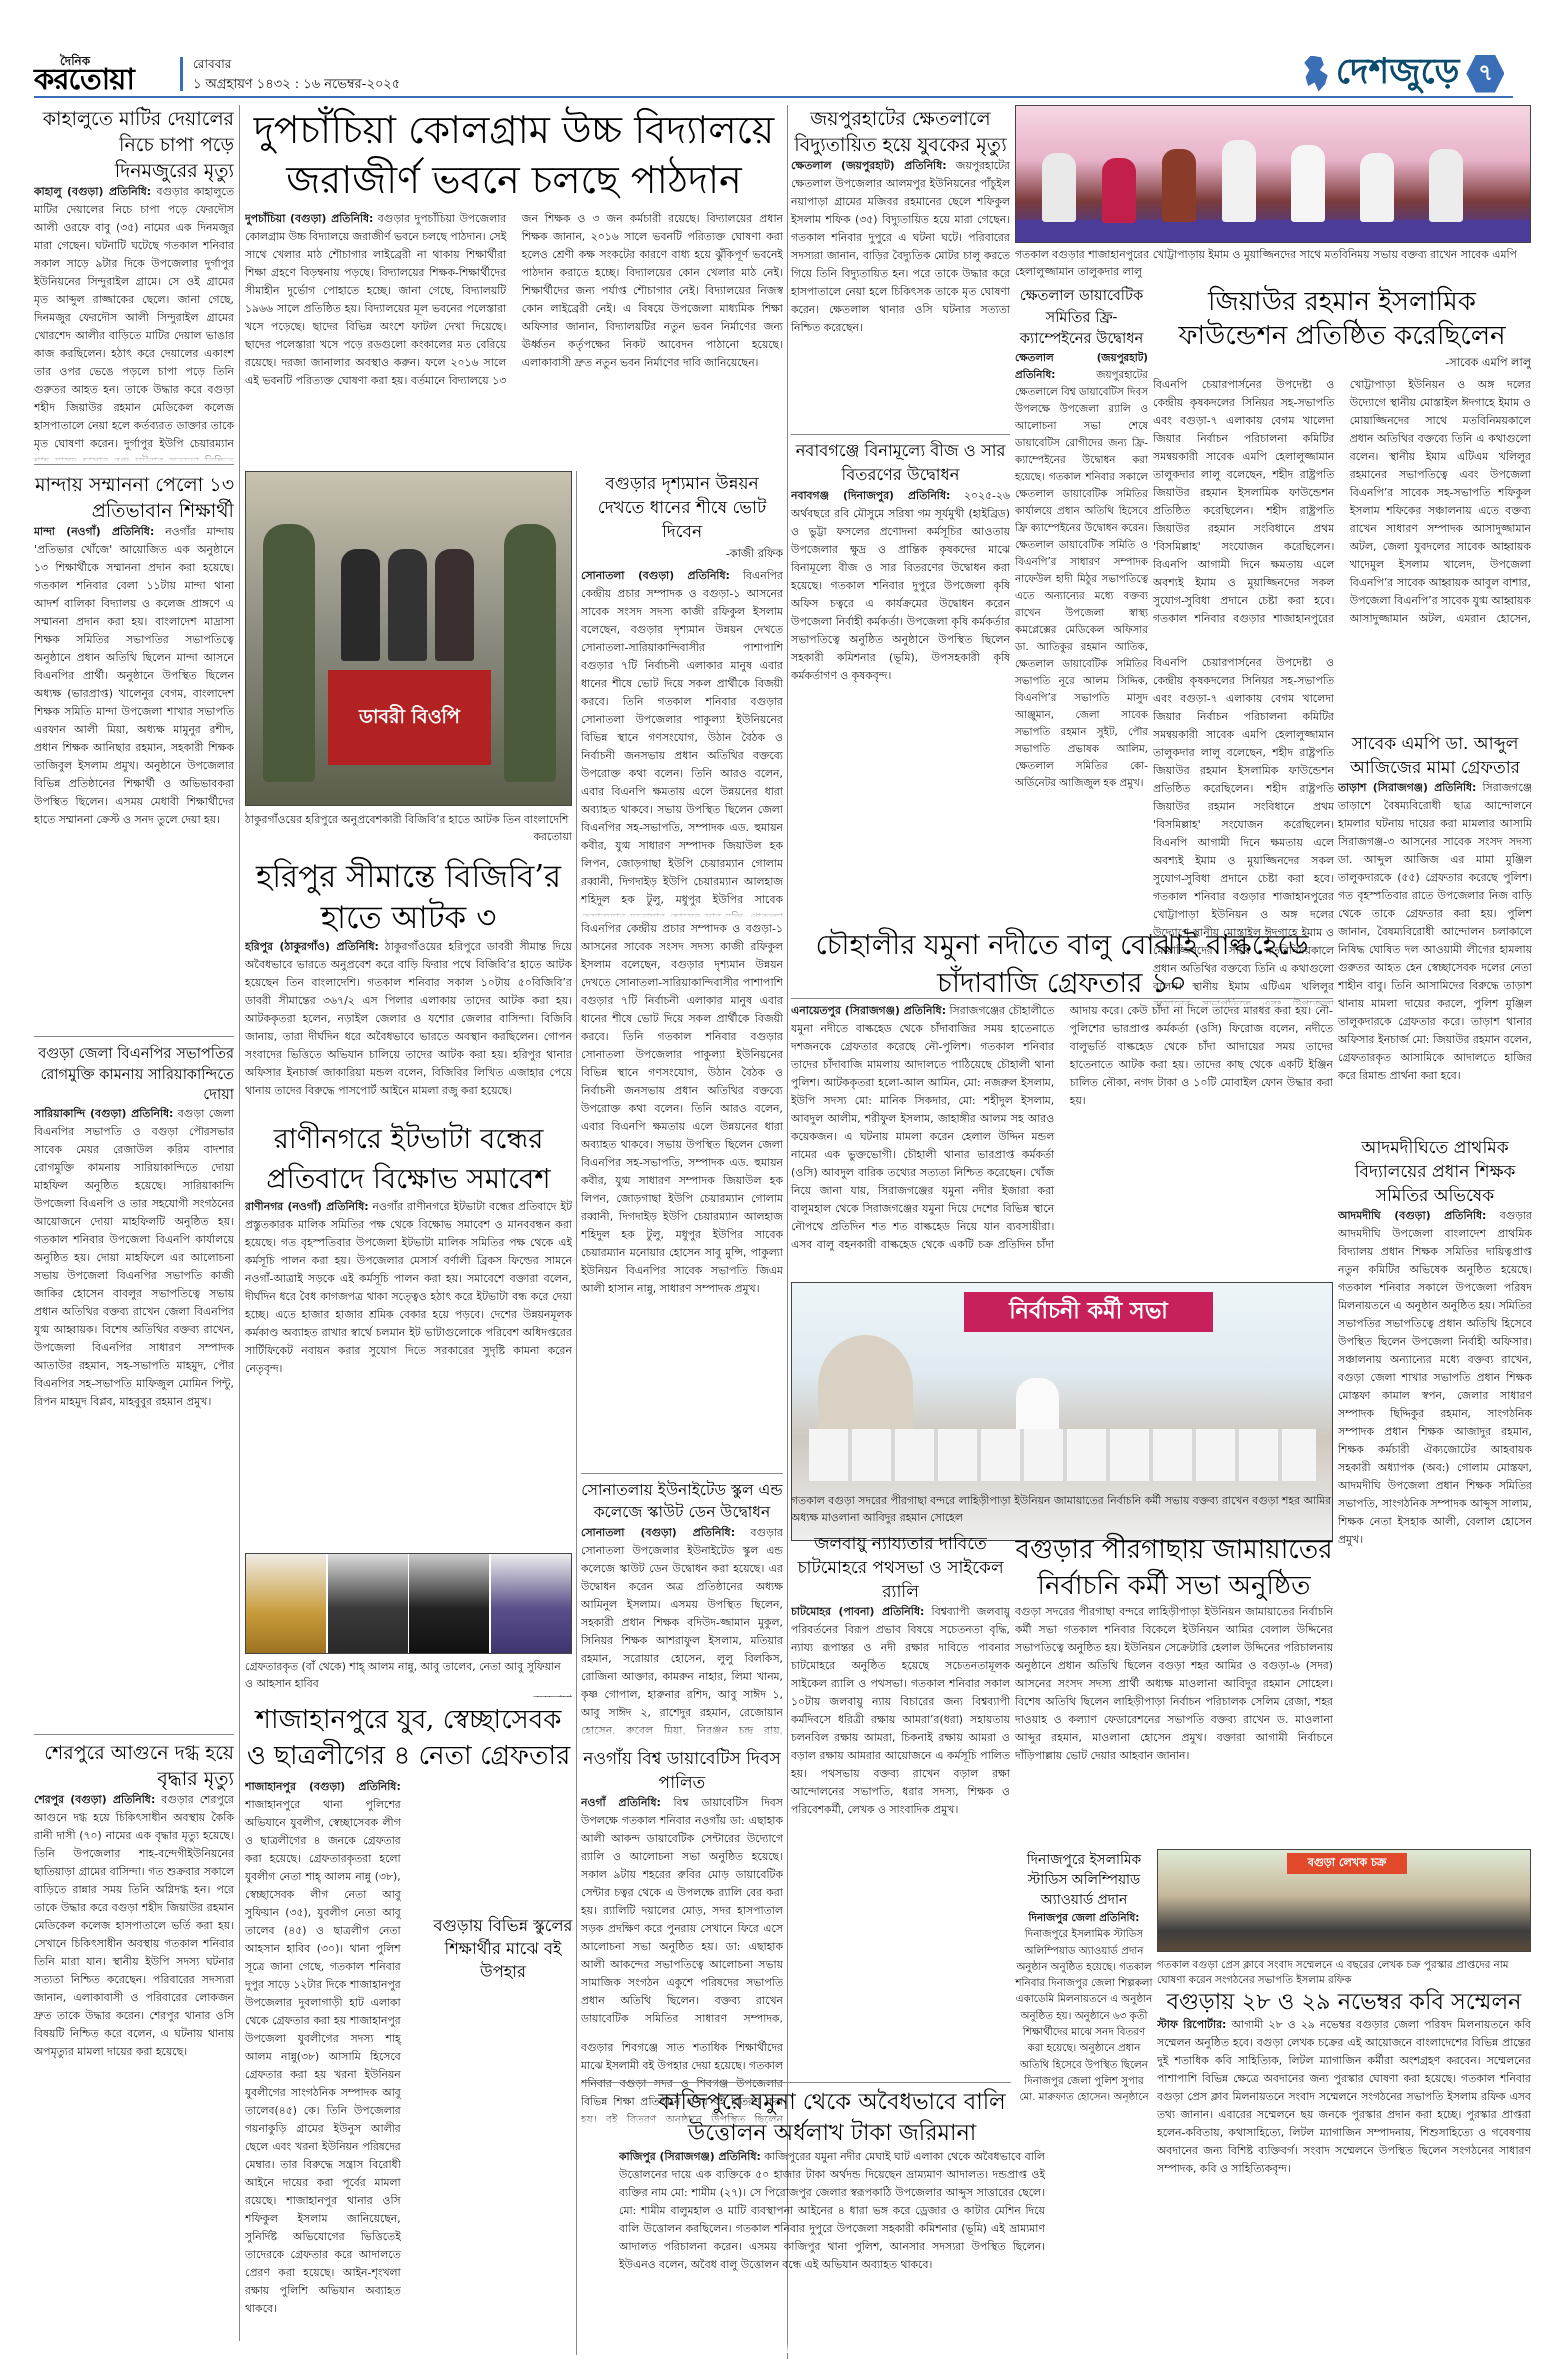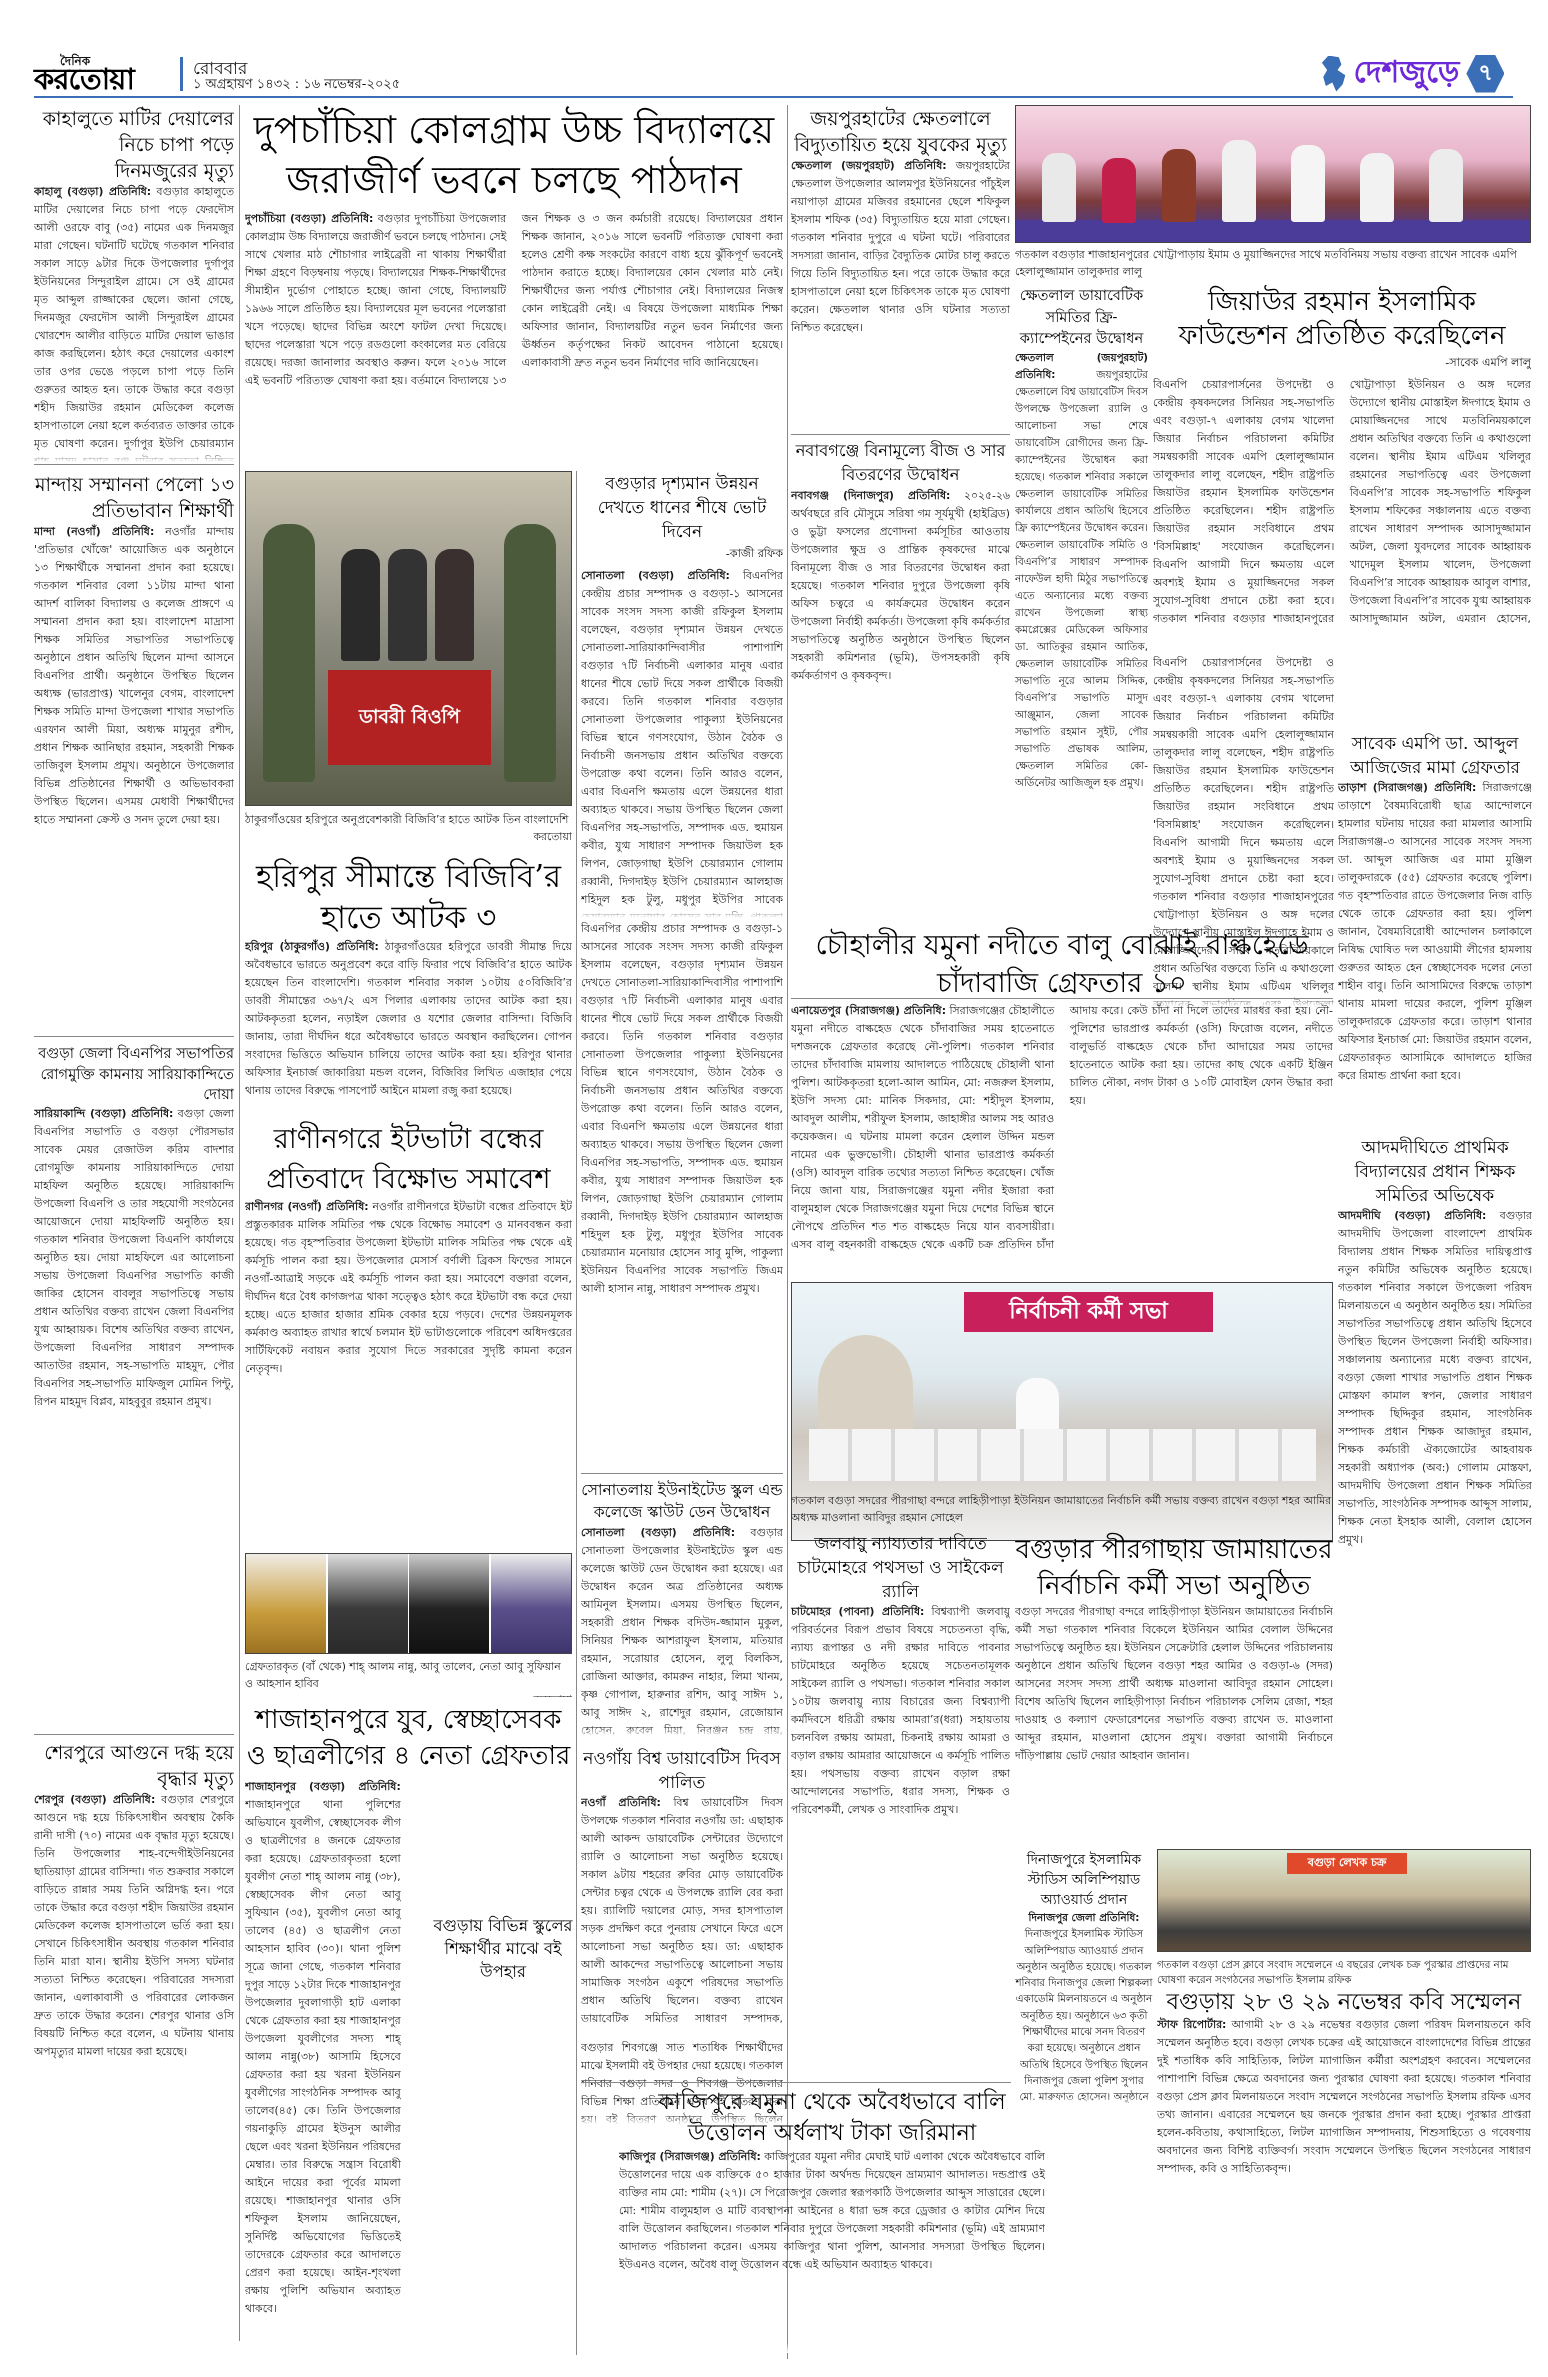--- a/index.html
+++ b/index.html
@@ -4,24 +4,24 @@
 <style>
   * { box-sizing: border-box; margin: 0; padding: 0; }
   html, body { width: 1548px; height: 2377px; background: #ffffff; overflow: hidden; }
   body { font-family: "DejaVu Sans", sans-serif; color: #111; position: relative; }
 
   .masthead { position: absolute; left: 34px; top: 52px; width: 1479px; height: 47px; }
   .mast-logo { position: absolute; left: 0; top: 0; width: 129px; height: 43px; }
   .mast-daily { position: absolute; left: 26px; top: 0; font-size: 12px; font-weight: bold; color: #111; }
   .mast-brand { position: absolute; left: 0; top: 10.3px; font-size: 29px; font-weight: bold; letter-spacing: -0.9px; color: #000; line-height: 34px; }
   .mast-sep { position: absolute; left: 146px; top: 5.2px; width: 2.6px; height: 34px; background: #3a6fb7; }
-  .mast-day { position: absolute; left: 159px; top: 3.4px; font-size: 17px; color: #111; }
+  .mast-day { position: absolute; left: 159px; top: 3.4px; font-size: 12px; color: #111; }
   .mast-date { position: absolute; left: 159px; top: 22.4px; font-size: 13px; color: #111; }
   .mast-section { position: absolute; right: 8.6px; top: 0; height: 43px; display: flex; align-items: center; gap: 6.9px; }
-  .mast-section-title { font-size: 30px; font-weight: bold; color: #6d28d9; text-align: right; }
+  .mast-section-title { font-size: 35px; font-weight: bold; color: #0c4a6e; text-align: right; }
   .map-icon { width: 26px; height: 36px; background: #3a6fb7; clip-path: polygon(30% 0,70% 5%,80% 25%,65% 40%,95% 55%,85% 80%,60% 100%,45% 75%,20% 85%,10% 60%,25% 40%,5% 20%); }
   .page-badge { width: 38px; height: 38px; background: #3a6fb7; color: #fff; font-size: 22.4px; font-weight: bold; display: flex; align-items: center; justify-content: center; clip-path: polygon(25% 0,75% 0,100% 50%,75% 100%,25% 100%,0 50%); }
   .mast-rule { position: absolute; left: 34px; top: 96px; width: 1479px; height: 1.7px; background: #3a6fb7; }
 
   .story { position: absolute; overflow: hidden; }
   .hl { font-family: "DejaVu Serif", serif; font-weight: normal; color: #000; line-height: 1.15; text-align: center; }
   .hl-left { text-align: right; }
   .body-text { font-size: 10.8px; line-height: 18px; text-align: justify; color: #1a1a1a; }
   .dateline { font-weight: bold; }
   .cols2 { column-count: 2; column-gap: 15.5px; }

